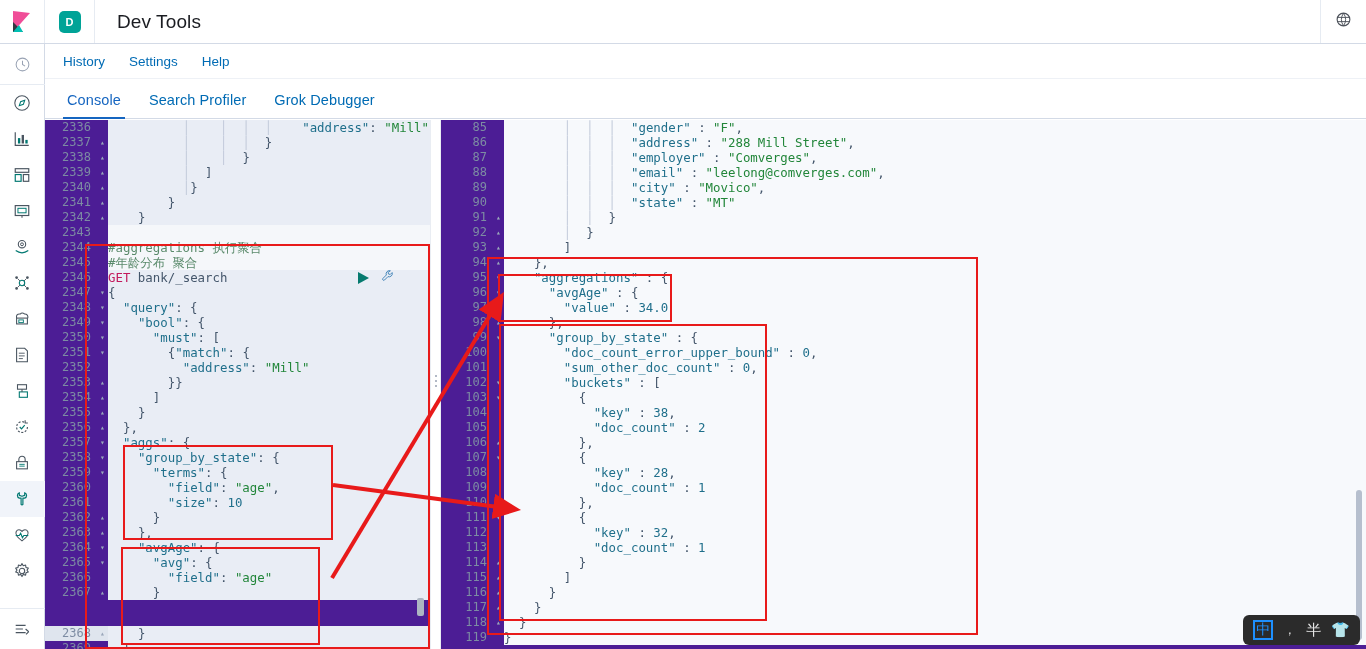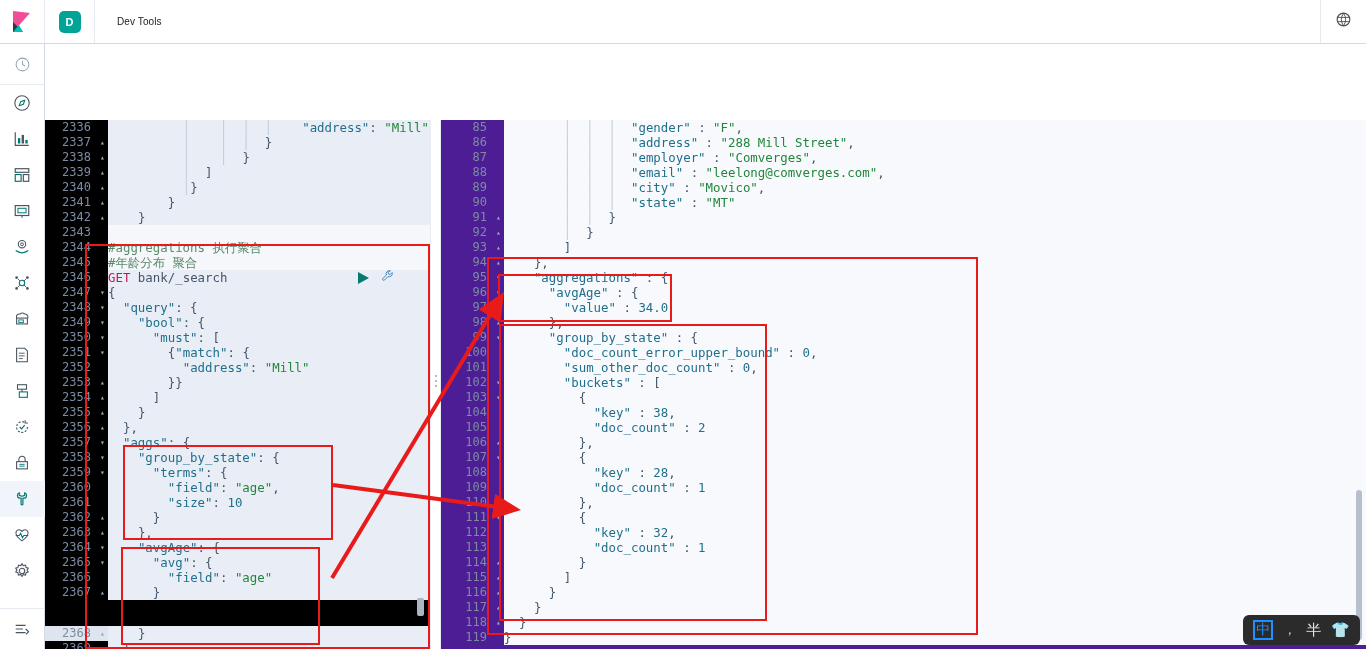--- a/index.html
+++ b/index.html
@@ -23,21 +23,21 @@
   .app-badge-cell {
     width: 50px; height: 43px; display: flex; align-items: center;
     justify-content: center; border-right: 1px solid #e6ebf2;
   }
   .app-badge {
     width: 22px; height: 22px; border-radius: 5px; background: #00a397;
     color: #ffffff; font-size: 11px; font-weight: bold;
     display: flex; align-items: center; justify-content: center;
   }
   .header-title {
-    margin-left: 22px; font-size: 10px; color: #1a1c21; letter-spacing: .1px;
+    margin-left: 22px; font-size: 19px; color: #1a1c21; letter-spacing: .1px;
   }
   .header-right {
     margin-left: auto; height: 43px; display: flex; align-items: center;
     border-left: 1px solid #e6ebf2; padding: 0 14px;
   }
 
   
   .rail {
     position: absolute; left: 0; top: 44px; width: 45px; height: 605px;
     background: #ffffff; border-right: 1px solid #d3dae6;
@@ -76,21 +76,21 @@
     content: ""; position: absolute; left: 10px; right: 10px; bottom: -1px;
     height: 2.5px; background: #1565c0;
   }
 
   
   .panes {
     position: absolute; left: 45px; top: 120px; width: 1321px; height: 529px;
     display: flex; background: #ffffff;
   }
   .pane-left  { width: 385px; position: relative; overflow: hidden;
-                background: #000000; }
+                background: #4c1d95; }
   .divider    { width: 11px; position: relative; background: #ffffff;
                 border-left: 1px solid #e9edf3; border-right: 1px solid #e9edf3;
                 cursor: col-resize; }
   .grip { position: absolute; left: 50%; top: 255px; transform: translateX(-50%);
           display: flex; flex-direction: column; gap: 3px; }
   .grip i { width: 2px; height: 2px; background: #98a2b3; border-radius: 50%;
             display: block; }
   .pane-right { flex: 1 1 auto; position: relative; overflow: hidden;
                 background: #4c1d95; }
 
@@ -332,21 +332,31 @@
     <div class="rail-btn" style="height:40px">
       <span>
         <svg width="18" height="18" viewBox="0 0 20 20">
             <path d="M3 6 H14 M3 10 H11 M3 14 H14" stroke="#4a5560" stroke-width="1.3"></path>
             <path d="M14 10 L17.5 13 M17.5 13 L14.5 16" stroke="#4a5560" stroke-width="1.3" fill="none"></path>
           </svg>
       </span>
     </div>
   </div>
 
-
+  <div class="subnav">
+    <a>History</a>
+    <a>Settings</a>
+    <a>Help</a>
+  </div>
+
+  <div class="tabs">
+    <div class="tab active">Console</div>
+    <div class="tab">Search Profiler</div>
+    <div class="tab">Grok Debugger</div>
+  </div>
 
   <div class="panes">
     <div class="pane-left">
       <div class="code" id="editor-code"><div class="ln"><span class="num">2336</span><span class="fold"></span><span class="txt"><span class="s-punc"> </span><span class="s-punc"> </span><span class="s-punc"> </span><span class="s-punc"> </span><span class="s-punc"> </span><span class="s-punc"> </span><span class="s-punc"> </span><span class="s-punc"> </span><span class="s-punc"> </span><span class="s-punc"> </span><span class="guides">│</span><span class="s-punc"> </span><span class="s-punc"> </span><span class="s-punc"> </span><span class="s-punc"> </span><span class="s-punc"> </span><span class="guides">│</span><span class="s-punc"> </span><span class="s-punc"> </span><span class="s-punc"> </span><span class="guides">│</span><span class="s-punc"> </span><span class="s-punc"> </span><span class="s-punc"> </span><span class="guides">│</span><span class="s-punc"> </span><span class="s-punc"> </span><span class="s-punc"> </span><span class="s-punc"> </span><span class="s-punc"> </span><span class="s-key">"address"</span><span class="s-punc">:</span><span class="s-punc"> </span><span class="s-str">"Mill"</span></span></div><div class="ln"><span class="num">2337</span><span class="fold">▴</span><span class="txt"><span class="s-punc"> </span><span class="s-punc"> </span><span class="s-punc"> </span><span class="s-punc"> </span><span class="s-punc"> </span><span class="s-punc"> </span><span class="s-punc"> </span><span class="s-punc"> </span><span class="s-punc"> </span><span class="s-punc"> </span><span class="guides">│</span><span class="s-punc"> </span><span class="s-punc"> </span><span class="s-punc"> </span><span class="s-punc"> </span><span class="s-punc"> </span><span class="guides">│</span><span class="s-punc"> </span><span class="s-punc"> </span><span class="s-punc"> </span><span class="guides">│</span><span class="s-punc"> </span><span class="s-punc"> </span><span class="s-punc"> </span><span class="s-punc">}</span></span></div><div class="ln"><span class="num">2338</span><span class="fold">▴</span><span class="txt"><span class="s-punc"> </span><span class="s-punc"> </span><span class="s-punc"> </span><span class="s-punc"> </span><span class="s-punc"> </span><span class="s-punc"> </span><span class="s-punc"> </span><span class="s-punc"> </span><span class="s-punc"> </span><span class="s-punc"> </span><span class="guides">│</span><span class="s-punc"> </span><span class="s-punc"> </span><span class="s-punc"> </span><span class="s-punc"> </span><span class="s-punc"> </span><span class="guides">│</span><span class="s-punc"> </span><span class="s-punc"> </span><span class="s-punc"> </span><span class="s-punc">}</span></span></div><div class="ln"><span class="num">2339</span><span class="fold">▴</span><span class="txt"><span class="s-punc"> </span><span class="s-punc"> </span><span class="s-punc"> </span><span class="s-punc"> </span><span class="s-punc"> </span><span class="s-punc"> </span><span class="s-punc"> </span><span class="s-punc"> </span><span class="s-punc"> </span><span class="s-punc"> </span><span class="guides">│</span><span class="s-punc"> </span><span class="s-punc"> </span><span class="s-punc"> </span><span class="s-punc">]</span></span></div><div class="ln"><span class="num">2340</span><span class="fold">▴</span><span class="txt"><span class="s-punc"> </span><span class="s-punc"> </span><span class="s-punc"> </span><span class="s-punc"> </span><span class="s-punc"> </span><span class="s-punc"> </span><span class="s-punc"> </span><span class="s-punc"> </span><span class="s-punc"> </span><span class="s-punc"> </span><span class="guides">│</span><span class="s-punc"> </span><span class="s-punc">}</span></span></div><div class="ln"><span class="num">2341</span><span class="fold">▴</span><span class="txt"><span class="s-punc"> </span><span class="s-punc"> </span><span class="s-punc"> </span><span class="s-punc"> </span><span class="s-punc"> </span><span class="s-punc"> </span><span class="s-punc"> </span><span class="s-punc"> </span><span class="s-punc">}</span></span></div><div class="ln"><span class="num">2342</span><span class="fold">▴</span><span class="txt"><span class="s-punc"> </span><span class="s-punc"> </span><span class="s-punc"> </span><span class="s-punc"> </span><span class="s-punc">}</span></span></div><div class="ln plain"><span class="num">2343</span><span class="fold"></span><span class="txt"><span class="s-punc"> </span></span></div><div class="ln plain"><span class="num">2344</span><span class="fold"></span><span class="txt"><span class="s-com">#aggregations 执行聚合</span></span></div><div class="ln plain"><span class="num">2345</span><span class="fold"></span><span class="txt"><span class="s-com">#年龄分布 聚合</span></span></div><div class="ln" style="position: relative;"><span class="num">2346</span><span class="fold"></span><span class="txt"><span class="s-meth">GET</span><span class="s-punc"> </span><span class="s-punc">b</span><span class="s-punc">a</span><span class="s-punc">n</span><span class="s-punc">k</span><span class="s-punc">/</span><span class="s-punc">_</span><span class="s-punc">s</span><span class="s-punc">e</span><span class="s-punc">a</span><span class="s-punc">r</span><span class="s-punc">c</span><span class="s-punc">h</span></span><span class="actions" style="right: 12px; position: absolute; top: 0px;"><span class="play"></span><span><svg width="14" height="14" viewBox="0 0 20 20">
                   <path d="M13.4 2.6 A4.6 4.6 0 0 0 7.6 8.6 L2.8 13.4 A1.6 1.6 0 0 0 5.1 15.7 L9.9 10.9 A4.6 4.6 0 0 0 15.9 5.1 L13.2 7.8 L10.7 7.2 L10.1 4.7 Z" fill="none" stroke="#3b7fb5" stroke-width="1.3" stroke-linejoin="round"></path>
                 </svg></span></span></div><div class="ln"><span class="num">2347</span><span class="fold">▾</span><span class="txt"><span class="s-punc">{</span></span></div><div class="ln"><span class="num">2348</span><span class="fold">▾</span><span class="txt"><span class="s-punc"> </span><span class="s-punc"> </span><span class="s-key">"query"</span><span class="s-punc">:</span><span class="s-punc"> </span><span class="s-punc">{</span></span></div><div class="ln"><span class="num">2349</span><span class="fold">▾</span><span class="txt"><span class="s-punc"> </span><span class="s-punc"> </span><span class="s-punc"> </span><span class="s-punc"> </span><span class="s-key">"bool"</span><span class="s-punc">:</span><span class="s-punc"> </span><span class="s-punc">{</span></span></div><div class="ln"><span class="num">2350</span><span class="fold">▾</span><span class="txt"><span class="s-punc"> </span><span class="s-punc"> </span><span class="s-punc"> </span><span class="s-punc"> </span><span class="s-punc"> </span><span class="s-punc"> </span><span class="s-key">"must"</span><span class="s-punc">:</span><span class="s-punc"> </span><span class="s-punc">[</span></span></div><div class="ln"><span class="num">2351</span><span class="fold">▾</span><span class="txt"><span class="s-punc"> </span><span class="s-punc"> </span><span class="s-punc"> </span><span class="s-punc"> </span><span class="s-punc"> </span><span class="s-punc"> </span><span class="s-punc"> </span><span class="s-punc"> </span><span class="s-punc">{</span><span class="s-key">"match"</span><span class="s-punc">:</span><span class="s-punc"> </span><span class="s-punc">{</span></span></div><div class="ln"><span class="num">2352</span><span class="fold"></span><span class="txt"><span class="s-punc"> </span><span class="s-punc"> </span><span class="s-punc"> </span><span class="s-punc"> </span><span class="s-punc"> </span><span class="s-punc"> </span><span class="s-punc"> </span><span class="s-punc"> </span><span class="s-punc"> </span><span class="s-punc"> </span><span class="s-key">"address"</span><span class="s-punc">:</span><span class="s-punc"> </span><span class="s-str">"Mill"</span></span></div><div class="ln"><span class="num">2353</span><span class="fold">▴</span><span class="txt"><span class="s-punc"> </span><span class="s-punc"> </span><span class="s-punc"> </span><span class="s-punc"> </span><span class="s-punc"> </span><span class="s-punc"> </span><span class="s-punc"> </span><span class="s-punc"> </span><span class="s-punc">}</span><span class="s-punc">}</span></span></div><div class="ln"><span class="num">2354</span><span class="fold">▴</span><span class="txt"><span class="s-punc"> </span><span class="s-punc"> </span><span class="s-punc"> </span><span class="s-punc"> </span><span class="s-punc"> </span><span class="s-punc"> </span><span class="s-punc">]</span></span></div><div class="ln"><span class="num">2355</span><span class="fold">▴</span><span class="txt"><span class="s-punc"> </span><span class="s-punc"> </span><span class="s-punc"> </span><span class="s-punc"> </span><span class="s-punc">}</span></span></div><div class="ln"><span class="num">2356</span><span class="fold">▴</span><span class="txt"><span class="s-punc"> </span><span class="s-punc"> </span><span class="s-punc">}</span><span class="s-punc">,</span></span></div><div class="ln"><span class="num">2357</span><span class="fold">▾</span><span class="txt"><span class="s-punc"> </span><span class="s-punc"> </span><span class="s-key">"aggs"</span><span class="s-punc">:</span><span class="s-punc"> </span><span class="s-punc">{</span></span></div><div class="ln"><span class="num">2358</span><span class="fold">▾</span><span class="txt"><span class="s-punc"> </span><span class="s-punc"> </span><span class="s-punc"> </span><span class="s-punc"> </span><span class="s-key">"group_by_state"</span><span class="s-punc">:</span><span class="s-punc"> </span><span class="s-punc">{</span></span></div><div class="ln"><span class="num">2359</span><span class="fold">▾</span><span class="txt"><span class="s-punc"> </span><span class="s-punc"> </span><span class="s-punc"> </span><span class="s-punc"> </span><span class="s-punc"> </span><span class="s-punc"> </span><span class="s-key">"terms"</span><span class="s-punc">:</span><span class="s-punc"> </span><span class="s-punc">{</span></span></div><div class="ln"><span class="num">2360</span><span class="fold"></span><span class="txt"><span class="s-punc"> </span><span class="s-punc"> </span><span class="s-punc"> </span><span class="s-punc"> </span><span class="s-punc"> </span><span class="s-punc"> </span><span class="s-punc"> </span><span class="s-punc"> </span><span class="s-key">"field"</span><span class="s-punc">:</span><span class="s-punc"> </span><span class="s-str">"age"</span><span class="s-punc">,</span></span></div><div class="ln"><span class="num">2361</span><span class="fold"></span><span class="txt"><span class="s-punc"> </span><span class="s-punc"> </span><span class="s-punc"> </span><span class="s-punc"> </span><span class="s-punc"> </span><span class="s-punc"> </span><span class="s-punc"> </span><span class="s-punc"> </span><span class="s-key">"size"</span><span class="s-punc">:</span><span class="s-punc"> </span><span class="s-num">10</span></span></div><div class="ln"><span class="num">2362</span><span class="fold">▴</span><span class="txt"><span class="s-punc"> </span><span class="s-punc"> </span><span class="s-punc"> </span><span class="s-punc"> </span><span class="s-punc"> </span><span class="s-punc"> </span><span class="s-punc">}</span></span></div><div class="ln"><span class="num">2363</span><span class="fold">▴</span><span class="txt"><span class="s-punc"> </span><span class="s-punc"> </span><span class="s-punc"> </span><span class="s-punc"> </span><span class="s-punc">}</span><span class="s-punc">,</span></span></div><div class="ln"><span class="num">2364</span><span class="fold">▾</span><span class="txt"><span class="s-punc"> </span><span class="s-punc"> </span><span class="s-punc"> </span><span class="s-punc"> </span><span class="s-key">"avgAge"</span><span class="s-punc">:</span><span class="s-punc"> </span><span class="s-punc">{</span></span></div><div class="ln"><span class="num">2365</span><span class="fold">▾</span><span class="txt"><span class="s-punc"> </span><span class="s-punc"> </span><span class="s-punc"> </span><span class="s-punc"> </span><span class="s-punc"> </span><span class="s-punc"> </span><span class="s-key">"avg"</span><span class="s-punc">:</span><span class="s-punc"> </span><span class="s-punc">{</span></span></div><div class="ln"><span class="num">2366</span><span class="fold"></span><span class="txt"><span class="s-punc"> </span><span class="s-punc"> </span><span class="s-punc"> </span><span class="s-punc"> </span><span class="s-punc"> </span><span class="s-punc"> </span><span class="s-punc"> </span><span class="s-punc"> </span><span class="s-key">"field"</span><span class="s-punc">:</span><span class="s-punc"> </span><span class="s-str">"age"</span></span></div><div class="ln"><span class="num">2367</span><span class="fold">▴</span><span class="txt"><span class="s-punc"> </span><span class="s-punc"> </span><span class="s-punc"> </span><span class="s-punc"> </span><span class="s-punc"> </span><span class="s-punc"> </span><span class="s-punc">}</span></span></div><div class="ln hl"><span class="num">2368</span><span class="fold">▴</span><span class="txt"><span class="s-punc"> </span><span class="s-punc"> </span><span class="s-punc"> </span><span class="s-punc"> </span><span class="s-punc">}</span></span></div><div class="ln"><span class="num">2369</span><span class="fold">▴</span><span class="txt"><span class="s-punc"> </span><span class="s-punc"> </span><span class="s-punc">}</span></span></div></div>
       <div class="vscroll-left"></div>
     </div>
 
     <div class="divider">

